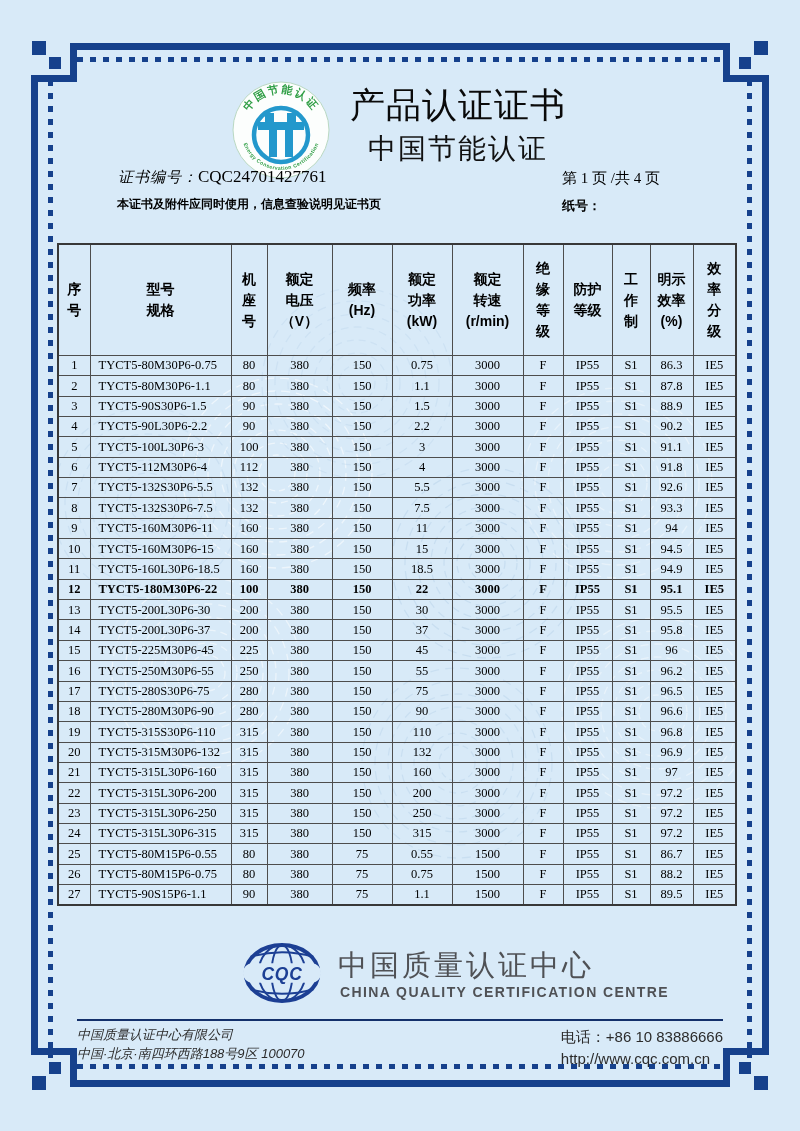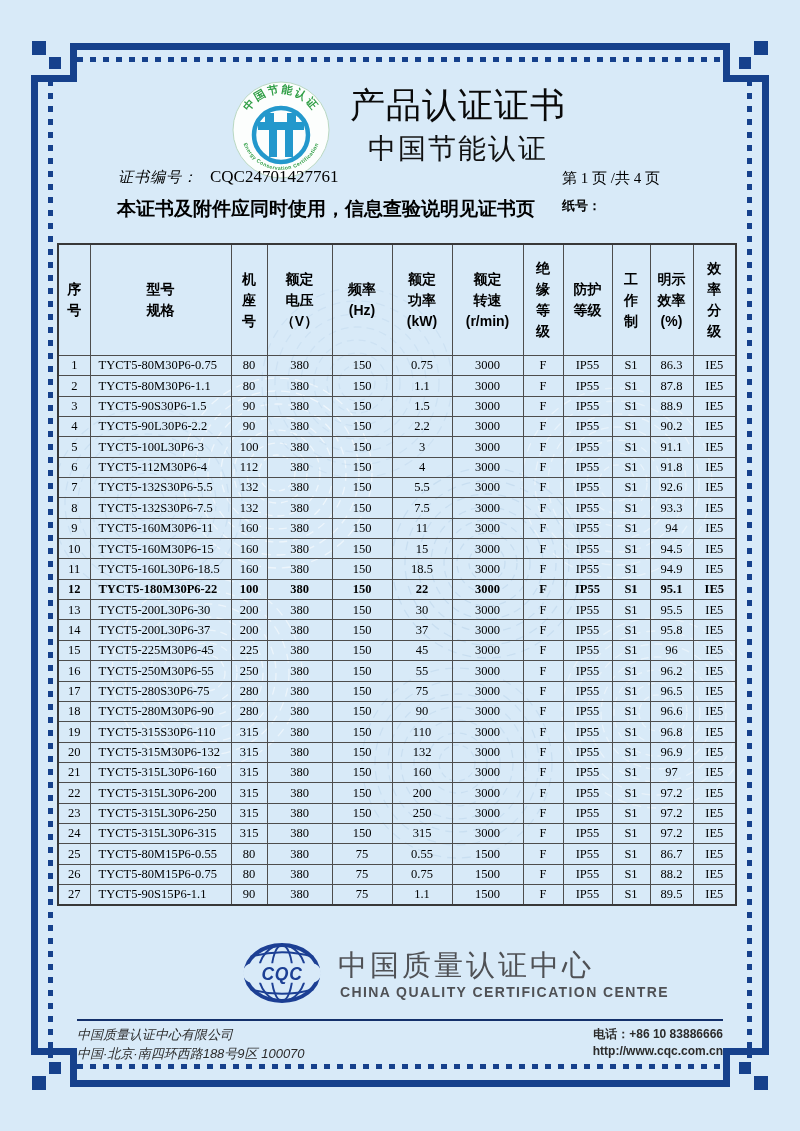--- a/index.html
+++ b/index.html
@@ -16,24 +16,24 @@
 
   
   .logo-energy{position:absolute;left:231px;top:80px;width:100px;height:100px;}
   .title{position:absolute;left:338px;top:82px;width:240px;text-align:center;
          font-size:35px;font-weight:normal;color:#0a0a0a;letter-spacing:1px;white-space:nowrap;}
   .subtitle{position:absolute;left:338px;top:130px;width:240px;text-align:center;
             font-size:28px;color:#111;letter-spacing:2px;white-space:nowrap;}
   .cert-line{position:absolute;left:118px;top:167px;font-family:"Liberation Serif",serif;
              font-size:15px;color:#000;white-space:nowrap;}
   .cert-line .lbl{font-style:italic;letter-spacing:1px;}
-  .cert-line .num{font-size:17px;font-style:normal;margin-left:12px;}
+  .cert-line .num{font-size:17px;font-style:normal;margin-left:0;}
   .page-info{position:absolute;left:562px;top:169px;font-family:"Liberation Serif",serif;
              font-size:15px;color:#000;white-space:nowrap;}
-  .notice{position:absolute;left:117px;top:196px;font-size:19px;font-weight:bold;color:#000;white-space:nowrap;}
+  .notice{position:absolute;left:117px;top:196px;font-size:12px;font-weight:bold;color:#000;white-space:nowrap;}
   .paper{position:absolute;left:562px;top:197px;font-size:13px;font-weight:bold;color:#000;}
 
   
   .wm{position:absolute;left:57px;top:243px;width:678px;height:663px;pointer-events:none;}
 
   
   table.cert{position:absolute;left:57px;top:243px;width:678px;border-collapse:collapse;
              table-layout:fixed;background:transparent;}
   table.cert th,table.cert td{border:1px solid #4d4d4d;padding:0;text-align:center;color:#000;
                               overflow:hidden;}
@@ -45,21 +45,21 @@
   table.cert tr.bold-row td{font-weight:bold;}
 
   
   .cqc-globe{position:absolute;left:243px;top:942px;width:78px;height:62px;}
   .cqc-cn{position:absolute;left:338px;top:946px;font-size:29px;color:#4f5155;letter-spacing:3px;white-space:nowrap;}
   .cqc-en{position:absolute;left:340px;top:984px;font-size:14px;font-weight:bold;color:#4f5155;
           letter-spacing:1.4px;white-space:nowrap;}
 
   .divider{position:absolute;left:77px;top:1019px;width:646px;height:2px;background:#13306b;}
   .foot-left{position:absolute;left:77px;top:1026px;font-size:13px;color:#2b2b2b;line-height:1.45;font-style:italic;}
-  .foot-right{position:absolute;right:77px;top:1026px;font-size:12px;color:#2b2b2b;line-height:1.45;text-align:right;font-weight:bold;}
+  .foot-right{position:absolute;right:77px;top:1026px;font-size:15px;color:#2b2b2b;line-height:1.45;}
 </style>
 </head>
 <body>
 
 <div class="page">
 
   <div class="bar" style="left:70px;top:43px;width:660px;height:7px;"></div>
   <div class="bar" style="left:70px;top:1080px;width:660px;height:7px;"></div>
   <div class="bar" style="left:31px;top:75px;width:7px;height:979px;"></div>
   <div class="bar" style="left:762px;top:75px;width:7px;height:979px;"></div>

